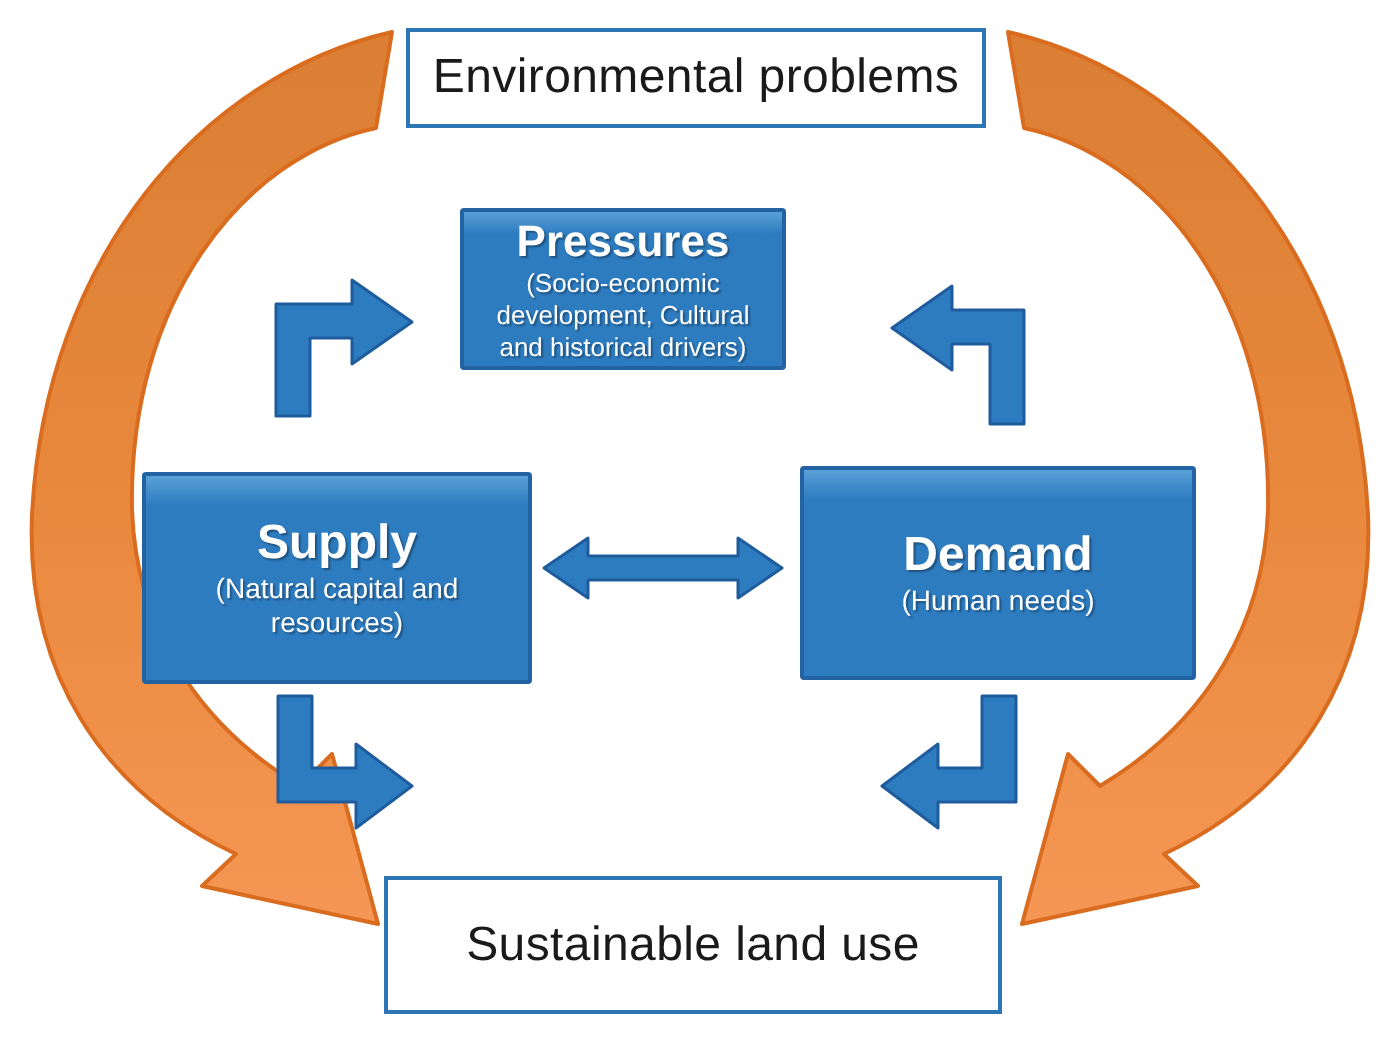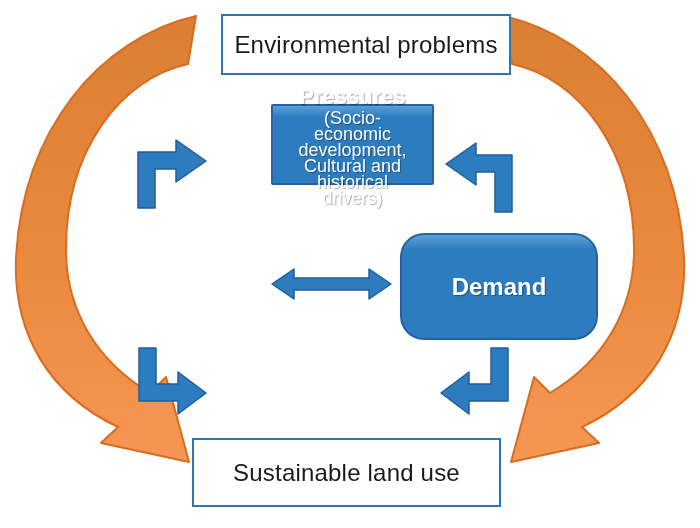--- a/index.html
+++ b/index.html
@@ -46,21 +46,21 @@
   .blue-box .title {
     font-weight: bold;
     font-size: 24px;
     line-height: 28px;
   }
   .blue-box .subtitle {
     font-size: 14px;
     line-height: 17px;
   }
   .pressures-box .title { font-size: 22px; line-height: 26px; }
-  .pressures-box .subtitle { font-size: 18px; line-height: 16px; padding: 0 22px; }
+  .pressures-box .subtitle { font-size: 13px; line-height: 16px; padding: 0 6px; }
   .supply-box .subtitle, .demand-box .subtitle { padding: 0 14px; }
   .ellipse {
     background: linear-gradient(180deg, #4a94ce 0%, #2e7cc0 30%, #2c77ba 100%);
     border: 2px solid #1f5c9d;
     border-radius: 50%;
     color: #ffffff;
     text-shadow: 1px 1px 1px rgba(0,0,0,0.35);
   }
   .ellipse .label { font-size: 15px; }
 </style>
@@ -104,32 +104,37 @@
 
     <path d="M 512 212 L 512 155 L 476 155 L 476 143 L 446 164 L 476 185 L 476 172 L 495 172 L 495 212 Z" fill="#2e7cc0" stroke="#1f5c9d" stroke-width="1.5" stroke-linejoin="round"></path>
 
     <path d="M 272 284 L 294 269 L 294 278 L 369 278 L 369 269 L 391 284 L 369 299 L 369 290 L 294 290 L 294 299 Z" fill="#2e7cc0" stroke="#1f5c9d" stroke-width="1.5" stroke-linejoin="round"></path>
 
     <path d="M 139 348 L 156 348 L 156 384 L 178 384 L 178 372 L 206 393 L 178 414 L 178 401 L 139 401 Z" fill="#2e7cc0" stroke="#1f5c9d" stroke-width="1.5" stroke-linejoin="round"></path>
 
     <path d="M 508 348 L 491 348 L 491 384 L 469 384 L 469 372 L 441 393 L 469 414 L 469 401 L 508 401 Z" fill="#2e7cc0" stroke="#1f5c9d" stroke-width="1.5" stroke-linejoin="round"></path>
   </svg>
 
-  <div class="node white-box" style="left:221px; top:14px; width:290px; height:61px;">
+  <div class="node white-box" style="left:203px; top:14px; width:290px; height:50px;">
     <div class="label">Environmental problems</div>
   </div>
 
-  <div class="node blue-box pressures-box" style="left:230px; top:104px; width:163px; height:81px;margin-left:41px;">
+  <div class="node blue-box pressures-box" style="left:230px; top:104px; width:163px; height:81px;">
     <div class="title">Pressures</div>
     <div class="subtitle">(Socio-economic development, Cultural and historical drivers)</div>
   </div>
 
+  <div class="node blue-box supply-box" style="left:71px; top:236px; width:195px; height:106px;">
+    <div class="title">Supply</div>
+    <div class="subtitle">(Natural capital and resources)</div>
+  </div>
 
-  <div class="node blue-box demand-box" style="left:400px; top:233px; width:198px; height:107px;border-radius:24px;">
+  <div class="node blue-box demand-box" style="left:400px; top:233px; width:198px; height:107px;">
     <div class="title">Demand</div>
+    <div class="subtitle">(Human needs)</div>
   </div>
 
 
   <div class="node white-box" style="left:192px; top:438px; width:309px; height:69px;">
     <div class="label">Sustainable land use</div>
   </div>
 
 </div>
 
 </body></html>

